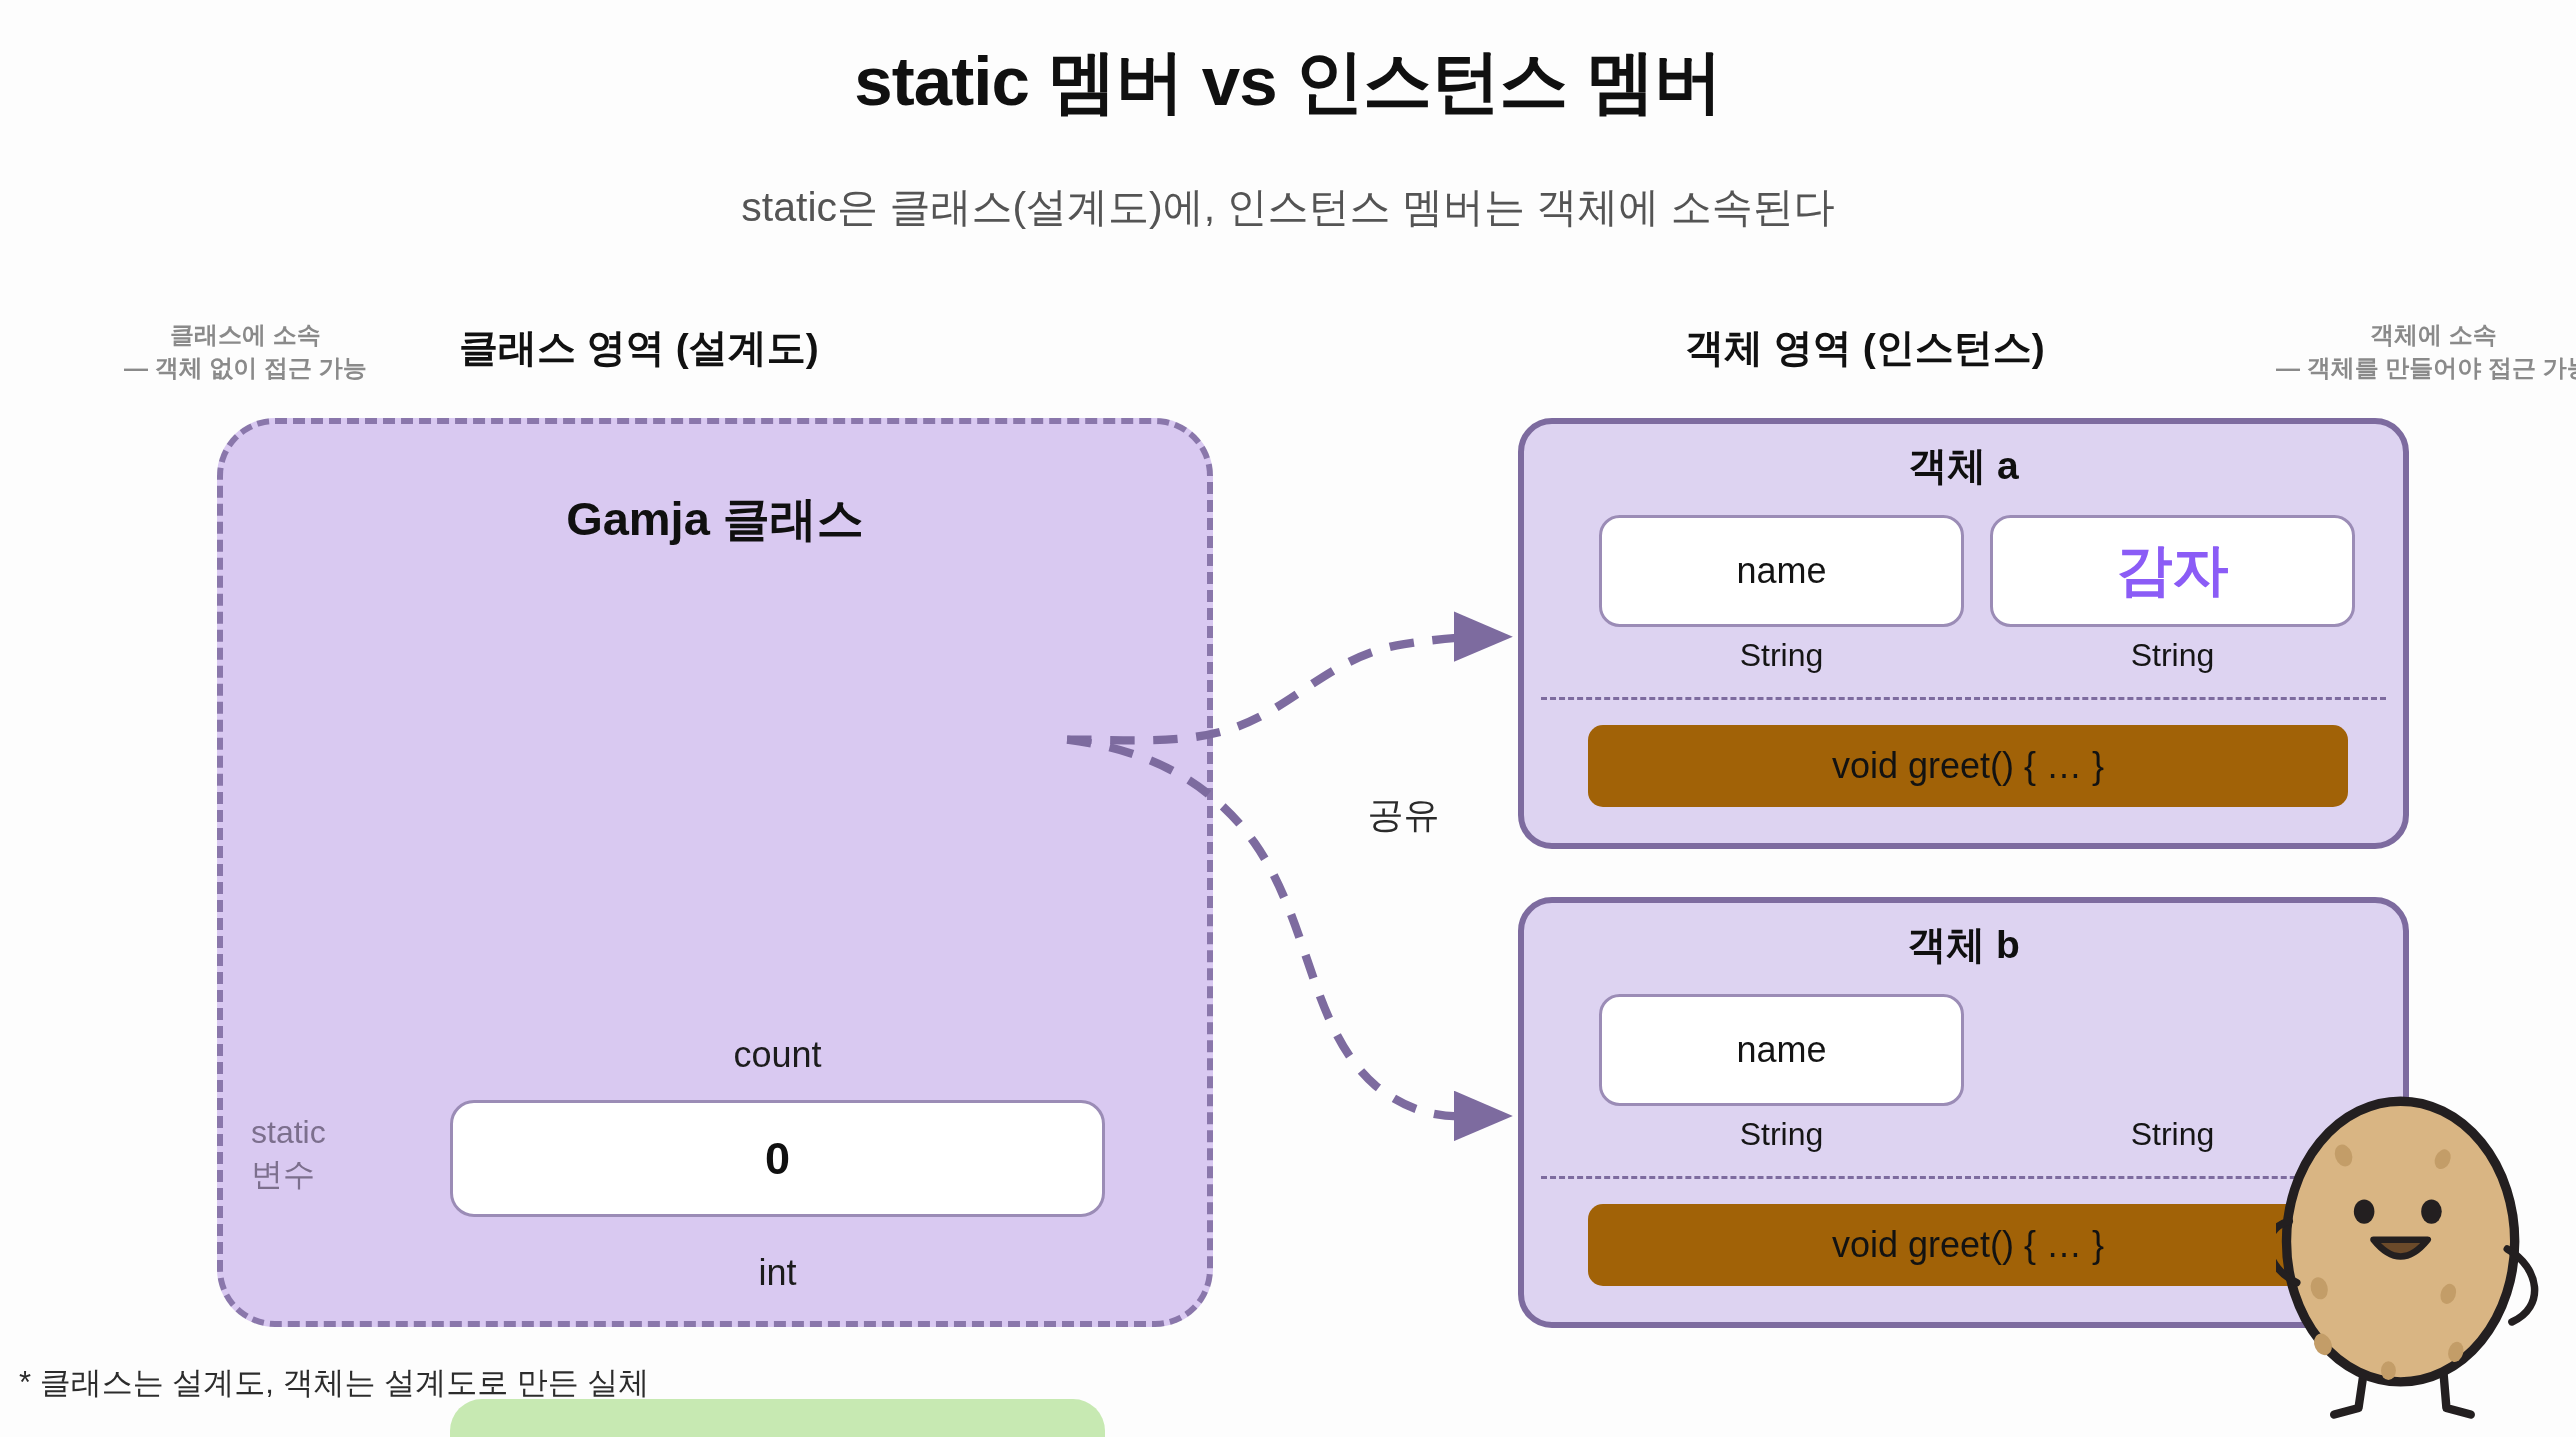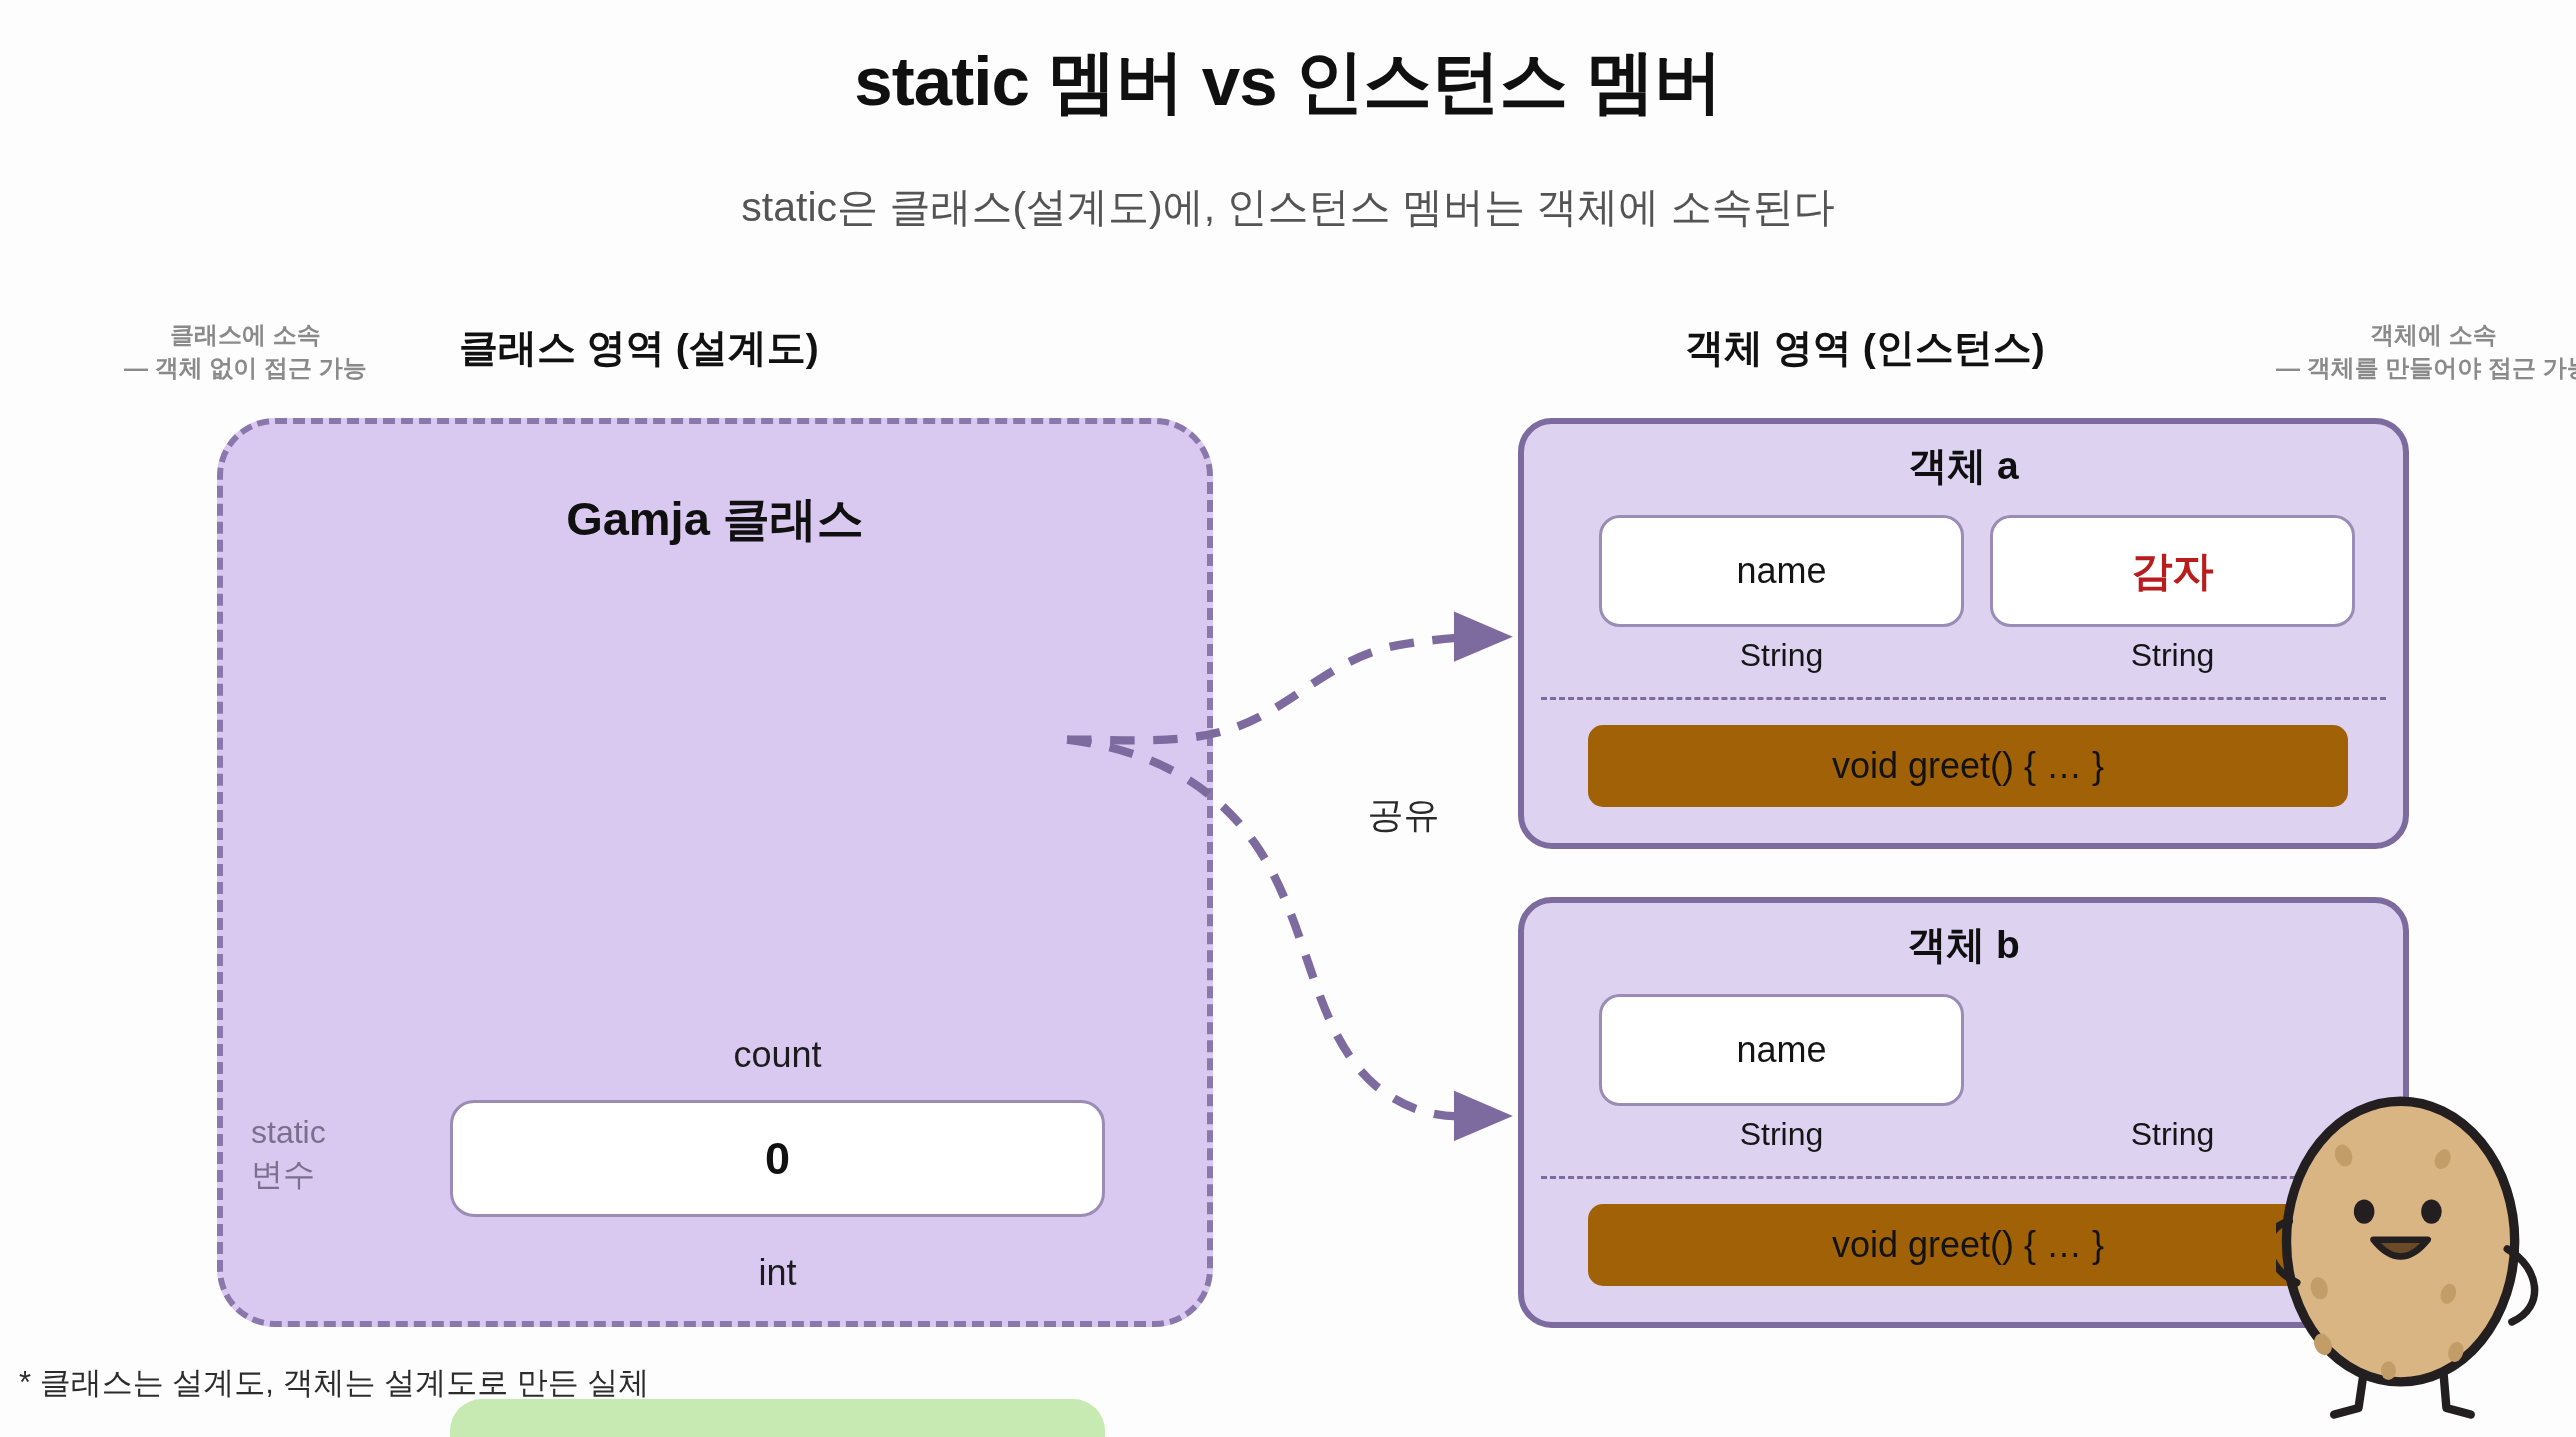--- a/index.html
+++ b/index.html
@@ -171,21 +171,21 @@
     border: 3.7px solid #9b8cb6;
     border-radius: 20.6px;
     box-sizing: border-box;
     display: flex;
     align-items: center;
     justify-content: center;
   }
   .field-box.left { left: 75px; }
   .field-box.right { left: 466px; }
   .field-box .fname { font-size: 36px; color: #141414; }
-  .field-box .fval { font-size: 41px; font-weight: 800; color: #b91c1c; }
+  .field-box .fval { font-size: 56px; font-weight: 800; color: #8b5cf6; }
 
   .field-type {
     position: absolute;
     top: 213px;
     width: 365px;
     text-align: center;
     font-size: 32px;
     color: #151515;
   }
   .field-type.left { left: 75px; }

